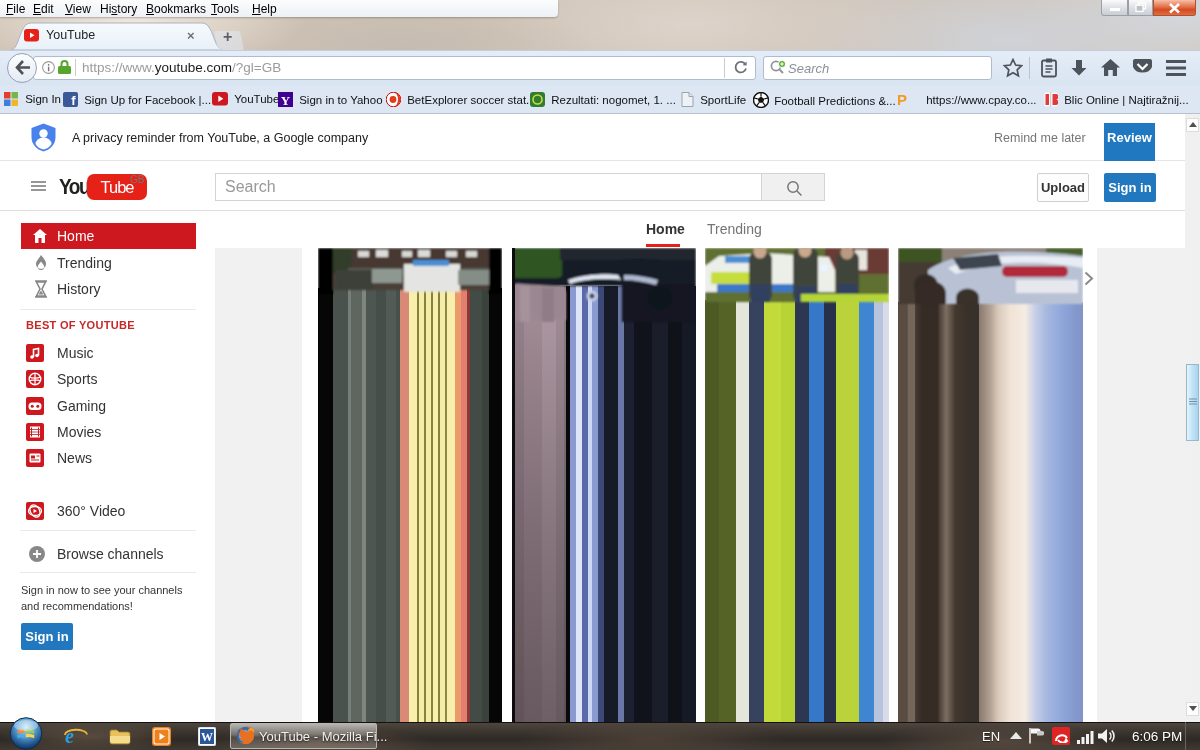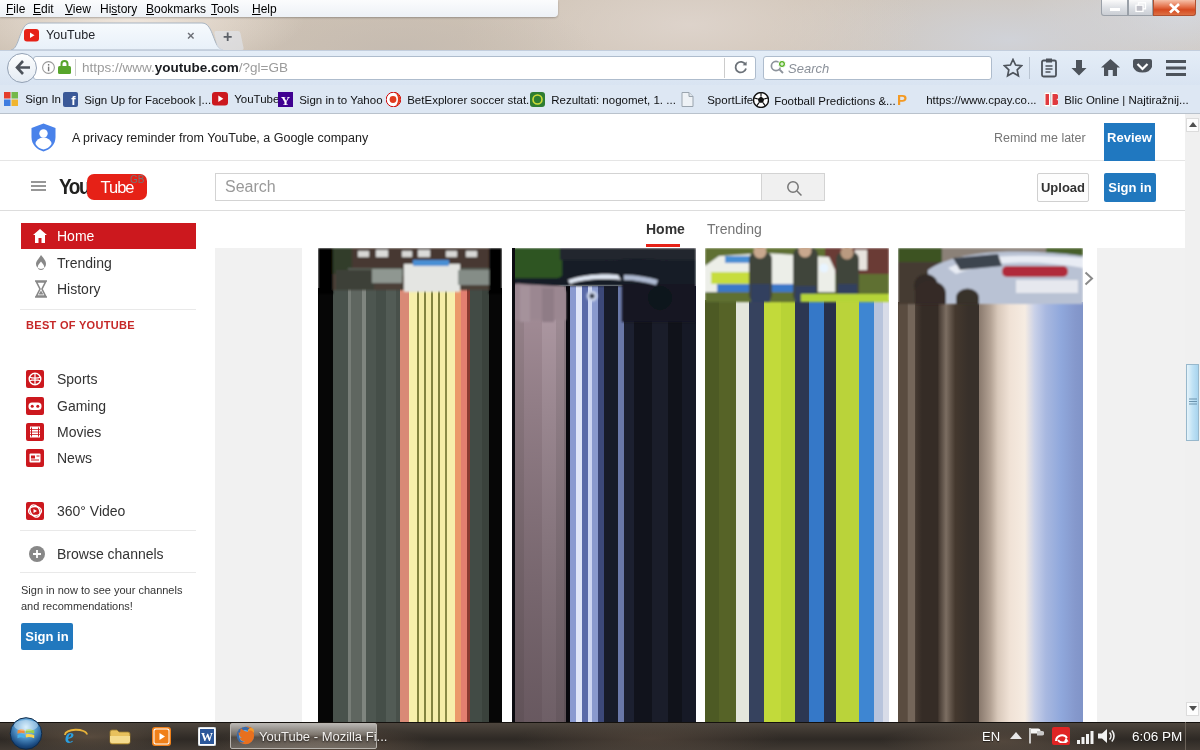--- a/index.html
+++ b/index.html
@@ -119,21 +119,21 @@
   <svg class="abs" style="left:42px;top:61px" width="13" height="13">
       <circle cx="6.5" cy="6.5" r="5.9" fill="none" stroke="#999" stroke-width="1.1"></circle>
       <rect x="5.9" y="3" width="1.4" height="1.6" fill="#777"></rect>
       <rect x="5.9" y="5.6" width="1.4" height="4.6" fill="#777"></rect>
     </svg>
   <svg class="abs" style="left:57px;top:59px" width="15" height="16">
       <rect x="1" y="7" width="13" height="8" rx="1.5" fill="#57a52b"></rect>
       <path d="M4.5 7 V5 a3 3 0 0 1 6 0 V7" fill="none" stroke="#57a52b" stroke-width="2"></path>
     </svg>
   <div class="abs" style="left:75px;top:59px;width:1px;height:17px;background:#ccc"></div>
-  <div class="abs" style="left:82px;top:60px;font-size:13.5px;color:#9b9b9b">https://www.<span style="color:#1a1c20;font-weight:bold">youtube.com</span>/?gl=GB</div>
+  <div class="abs" style="left:82px;top:60px;font-size:13.5px;color:#9b9b9b">https://www.<span style="color:#1a1c20;font-weight:normal">youtube.com</span>/?gl=GB</div>
   <div class="abs" style="left:724px;top:58px;width:1px;height:20px;background:#ccc"></div>
   <svg class="abs" style="left:733px;top:60px" width="15" height="15">
       <path d="M12.5 4.5 A5.3 5.3 0 1 0 13 8.5" fill="none" stroke="#6b7178" stroke-width="1.8"></path>
       <path d="M13.6 1.5 L13.6 5.5 L9.6 5.2 Z" fill="#6b7178"></path>
     </svg>
 
   <svg class="abs" style="left:769px;top:59px" width="18" height="18">
       <circle cx="7" cy="7" r="4.6" fill="none" stroke="#8d939b" stroke-width="1.7"></circle>
       <path d="M10.3 10.3 L14 14" stroke="#8d939b" stroke-width="1.9"></path>
       <circle cx="13" cy="5" r="3.6" fill="#59b327" stroke="#fff" stroke-width="1"></circle>
@@ -208,21 +208,21 @@
           <rect width="15" height="15" rx="3" fill="#2e7d32"></rect>
           <circle cx="7.5" cy="7.5" r="4.5" fill="none" stroke="#cddc39" stroke-width="1.6"></circle>
         </svg>
       <span style="margin-left:3px">Rezultati: nogomet, 1. ...</span>
     </span>
     <span class="bm" style="left:681px">
       <svg width="13" height="15">
           <path d="M1 0.5 h7 l4 4 v10 h-11 Z" fill="#eef2f6" stroke="#9aa4ae" stroke-width="1"></path>
           <path d="M8 0.5 v4 h4" fill="#dde4ea" stroke="#9aa4ae" stroke-width="1"></path>
         </svg>
-      <span style="margin-left:10px">SportLife</span>
+      <span style="margin-left:3px">SportLife</span>
     </span>
     <span class="bm" style="left:753px">
       <svg width="16" height="16">
           <circle cx="8" cy="8" r="7.5" fill="#fff" stroke="#111" stroke-width="1.4"></circle>
           <path d="M8 4.5 L11.3 6.9 L10 10.7 H6 L4.7 6.9 Z" fill="#111"></path>
           <path d="M8 1 V4.5 M11.3 6.9 L14.8 6 M10 10.7 L12.3 13.8 M6 10.7 L3.7 13.8 M4.7 6.9 L1.2 6" stroke="#111" stroke-width="1.2" fill="none"></path>
         </svg>
       <span style="margin-left:2px">Football Predictions &amp;...</span>
     </span>
     <span class="bm" style="left:897px">
@@ -295,20 +295,28 @@
         </div>
         <div class="gitem" style="top:65px">
           <svg class="gico" style="left:34px;width:14px">
               <path d="M1 1 h12 M1 17 h12 M2.5 2 h9 L8 9 L11.5 16 h-9 L6 9 Z" stroke="#888" stroke-width="1.6" fill="none"></path>
               <path d="M4.5 14.5 h5 L7 10.5 Z" fill="#888"></path>
             </svg>
           <span class="lbl">History</span>
         </div>
         <div style="position:absolute;left:20px;top:98px;width:176px;height:1px;background:#e9e9e9"></div>
         <div style="position:absolute;left:26px;top:108px;font-size:11px;font-weight:bold;color:#c62828;letter-spacing:.3px">BEST OF YOUTUBE</div>
+        <div class="gitem" style="top:129px">
+            <span class="gico redico"><svg width="18" height="18">
+                <path d="M7.5 13 V5.5 L12.5 4.5 V11.5" stroke="#fff" stroke-width="1.6" fill="none"></path>
+                <circle cx="6" cy="13" r="1.8" fill="#fff"></circle>
+                <circle cx="11" cy="11.5" r="1.8" fill="#fff"></circle>
+              </svg></span>
+            <span class="lbl">Music</span>
+          </div>
         <div class="gitem" style="top:155px">
             <span class="gico redico"><svg width="18" height="18">
                 <circle cx="9" cy="9" r="5.8" fill="none" stroke="#fff" stroke-width="1.4"></circle>
                 <path d="M3.5 7 C6 8.5 12 8.5 14.5 7 M3.5 11 C6 9.5 12 9.5 14.5 11 M9 3.2 V14.8" stroke="#fff" stroke-width="1.2" fill="none"></path>
               </svg></span>
             <span class="lbl">Sports</span>
           </div>
         <div class="gitem" style="top:182px">
             <span class="gico redico"><svg width="18" height="18">
                 <rect x="2.5" y="5.5" width="13" height="7.5" rx="3.5" fill="#fff"></rect>

